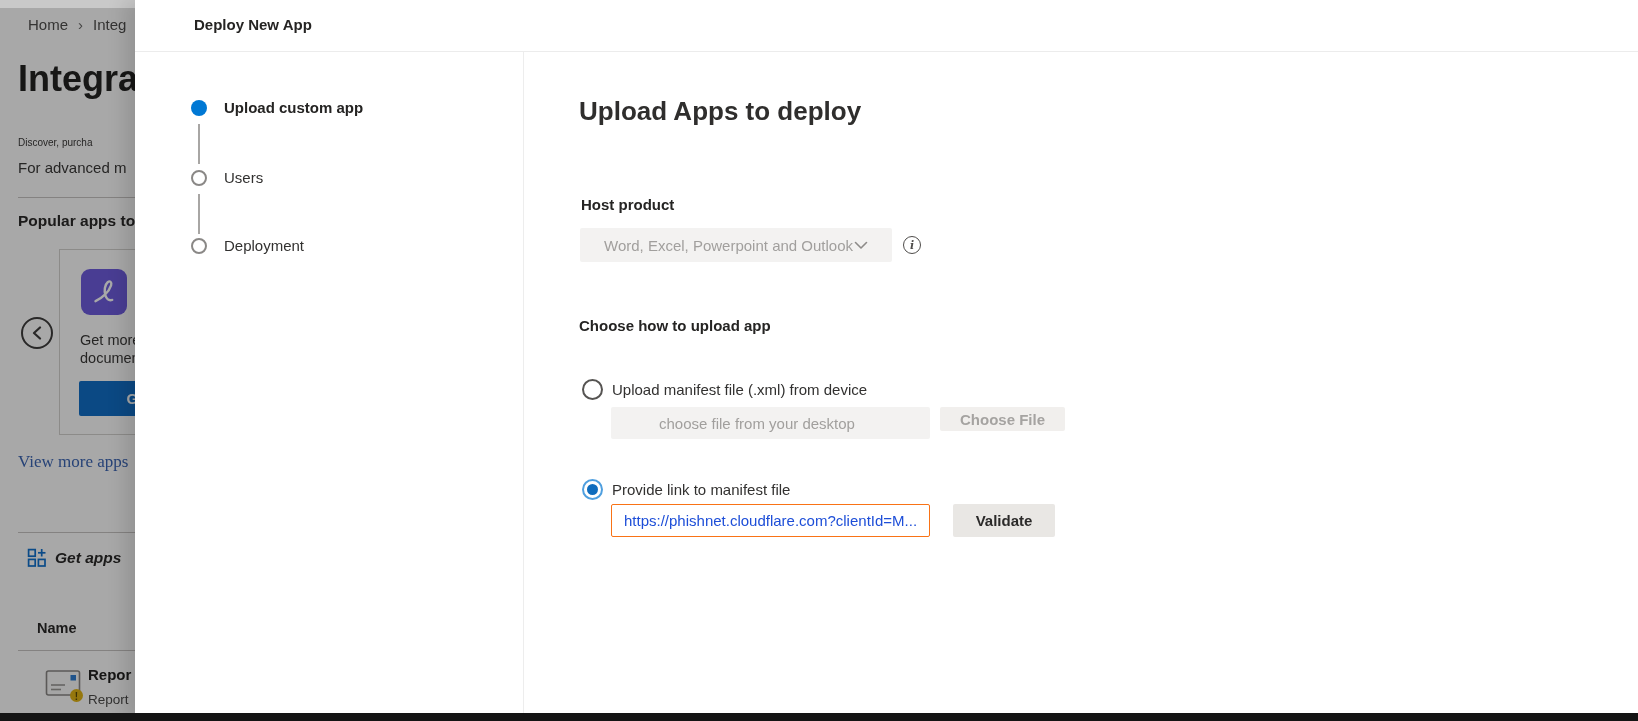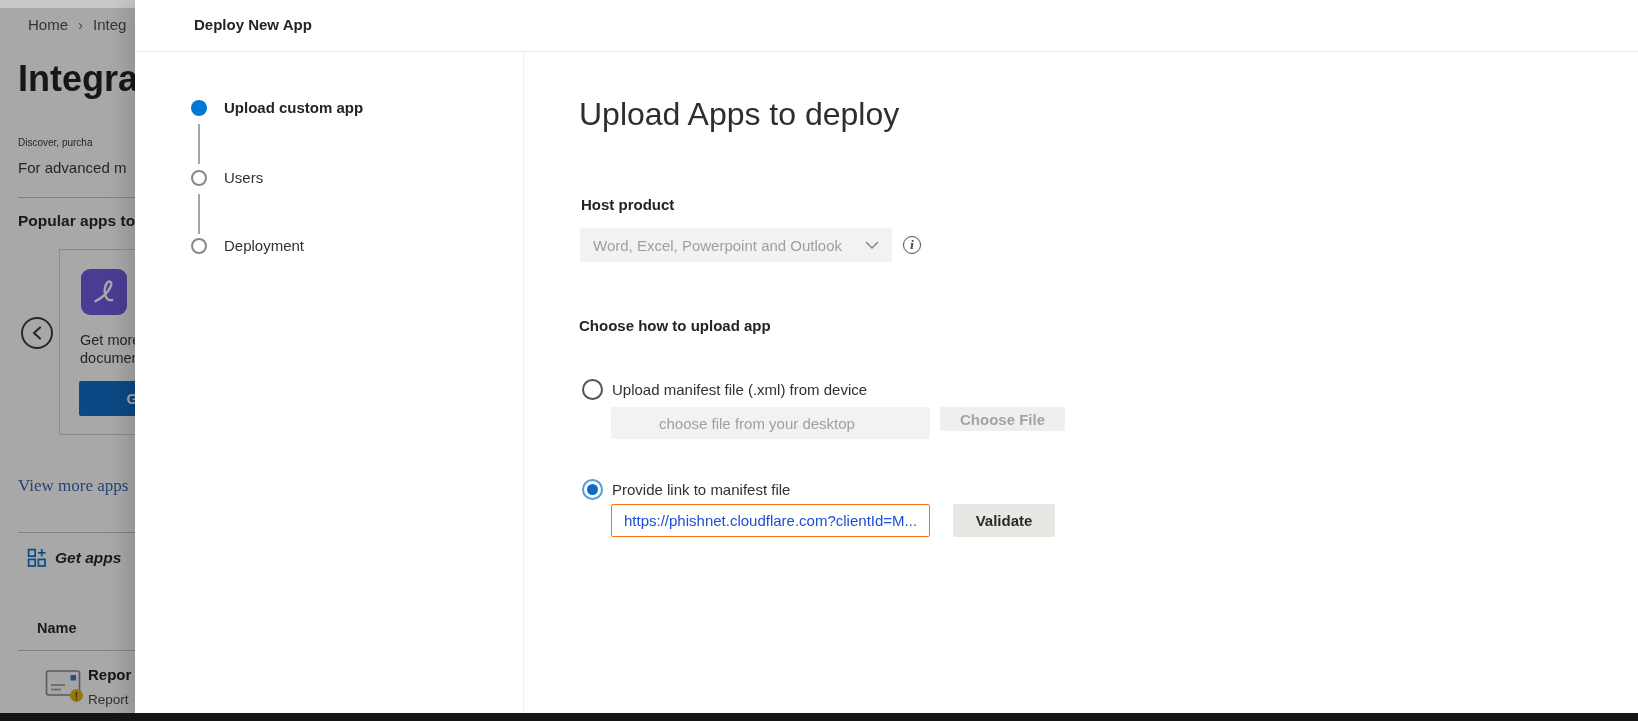--- a/index.html
+++ b/index.html
@@ -16,21 +16,21 @@
   .bg-desc2 { position:absolute; left:18px; top:159px; font-size:15px; color:#3a3938; white-space:nowrap; }
   .bg-div { position:absolute; left:18px; width:400px; height:1px; background:#c8c6c4; }
   .bg-popular { position:absolute; left:18px; top:212px; font-size:15.5px; font-weight:700; color:#2b2a29; white-space:nowrap; }
 
   .app-card { position:absolute; left:59px; top:249px; width:280px; height:186px; background:#fff; border:1px solid #d5d3d1; }
   .adobe-tile { position:absolute; left:21px; top:19px; width:46px; height:46px; border-radius:9px; background:#6f5de0; display:flex; align-items:center; justify-content:center; }
   .card-t1 { position:absolute; left:20px; top:82px; font-size:14.5px; color:#3a3938; white-space:nowrap; }
   .card-t2 { position:absolute; left:20px; top:100px; font-size:14.5px; color:#3a3938; white-space:nowrap; }
   .get-btn { position:absolute; left:19px; top:131px; width:120px; height:35px; background:#1170c9; border:none; border-radius:2px; color:#fff; font-size:15px; font-weight:700; font-family:inherit; }
   .carousel-prev { position:absolute; left:21px; top:317px; width:32px; height:32px; border-radius:50%; border:2px solid #3f3e3d; background:transparent; display:flex; align-items:center; justify-content:center; }
-  .view-more { position:absolute; left:18px; top:452px; font-family:"Liberation Serif","DejaVu Serif",serif; font-size:17px; color:#3c66b5; white-space:nowrap; cursor:pointer;margin-top:24px; }
+  .view-more { position:absolute; left:18px; top:452px; font-family:"Liberation Serif","DejaVu Serif",serif; font-size:17px; color:#3c66b5; white-space:nowrap; cursor:pointer; }
 
   .get-apps { position:absolute; left:27px; top:548px; display:flex; align-items:center; gap:8px; cursor:pointer; }
   .get-apps span { font-size:15.5px; font-weight:700; color:#2b2a29; white-space:nowrap;font-style:italic; }
   .tbl-name { position:absolute; left:37px; top:620px; font-size:14.5px; font-weight:700; color:#2b2a29; }
   .row-icon { position:absolute; left:45px; top:668px; }
   .row-title { position:absolute; left:88px; top:666px; font-size:15px; font-weight:700; color:#242322; white-space:nowrap; }
   .row-sub { position:absolute; left:88px; top:692px; font-size:13.5px; color:#4d4c4b; white-space:nowrap; }
 
   .dim { position:absolute; left:0; top:8px; right:0; bottom:0; background:rgba(0,0,0,0.34); }
   .top-strip { position:absolute; left:0; top:0; width:135px; height:8px; background:#c9c9c9; }
@@ -43,23 +43,23 @@
 
   
   .step-dot { position:absolute; width:16px; height:16px; border-radius:50%; }
   .step-dot.active { background:#0078d4; }
   .step-dot.todo { background:#fff; border:2px solid #8a8886; }
   .step-line { position:absolute; left:63px; width:2px; background:#a8a6a4; }
   .step-label { position:absolute; left:89px; font-size:15px; color:#323130; white-space:nowrap; }
   .step-label.active { font-weight:700; color:#252423; }
 
   
-  .c-title { position:absolute; left:444px; top:96px; font-size:32px; font-weight:400; color:#2f2e2d; white-space:nowrap; }
+  .c-title { position:absolute; left:444px; top:96px; font-size:26px; font-weight:700; color:#2f2e2d; white-space:nowrap; }
   .f-label { position:absolute; font-size:15px; font-weight:700; color:#252423; white-space:nowrap; }
-  .dd { position:absolute; left:445px; top:228px; width:312px; height:34px; background:#f3f2f1; border-radius:2px; display:flex; align-items:center; padding:0 13px; cursor:default; }
+  .dd { position:absolute; left:445px; top:228px; width:312px; height:34px; background:#f3f2f1; border-radius:2px; display:flex; align-items:center; padding:0 24px; cursor:default; }
   .dd-text { font-size:15px; color:#a19f9d; flex:1; white-space:nowrap; overflow:hidden; }
   .info-badge { position:absolute; left:768px; top:236px; width:18px; height:18px; border-radius:50%; border:1.4px solid #4f4d4b; color:#4f4d4b; font-size:11px; display:flex; align-items:center; justify-content:center; font-family:"DejaVu Serif",serif; font-style:italic; font-weight:700; }
 
   .radio { position:absolute; left:447px; width:21px; height:21px; border-radius:50%; background:#fff; }
   .radio.off { border:2px solid #565452; }
   .radio.on { border:2px solid #4f9fdf; display:flex; align-items:center; justify-content:center; }
   .radio.on::after { content:""; width:11px; height:11px; border-radius:50%; background:#0f6cbd; }
   .radio-label { position:absolute; left:477px; font-size:15px; color:#323130; white-space:nowrap; }
 
   .txt-input { position:absolute; left:476px; width:319px; height:32px; font-family:inherit; font-size:15px; padding:0 12px; border-radius:2px; }

